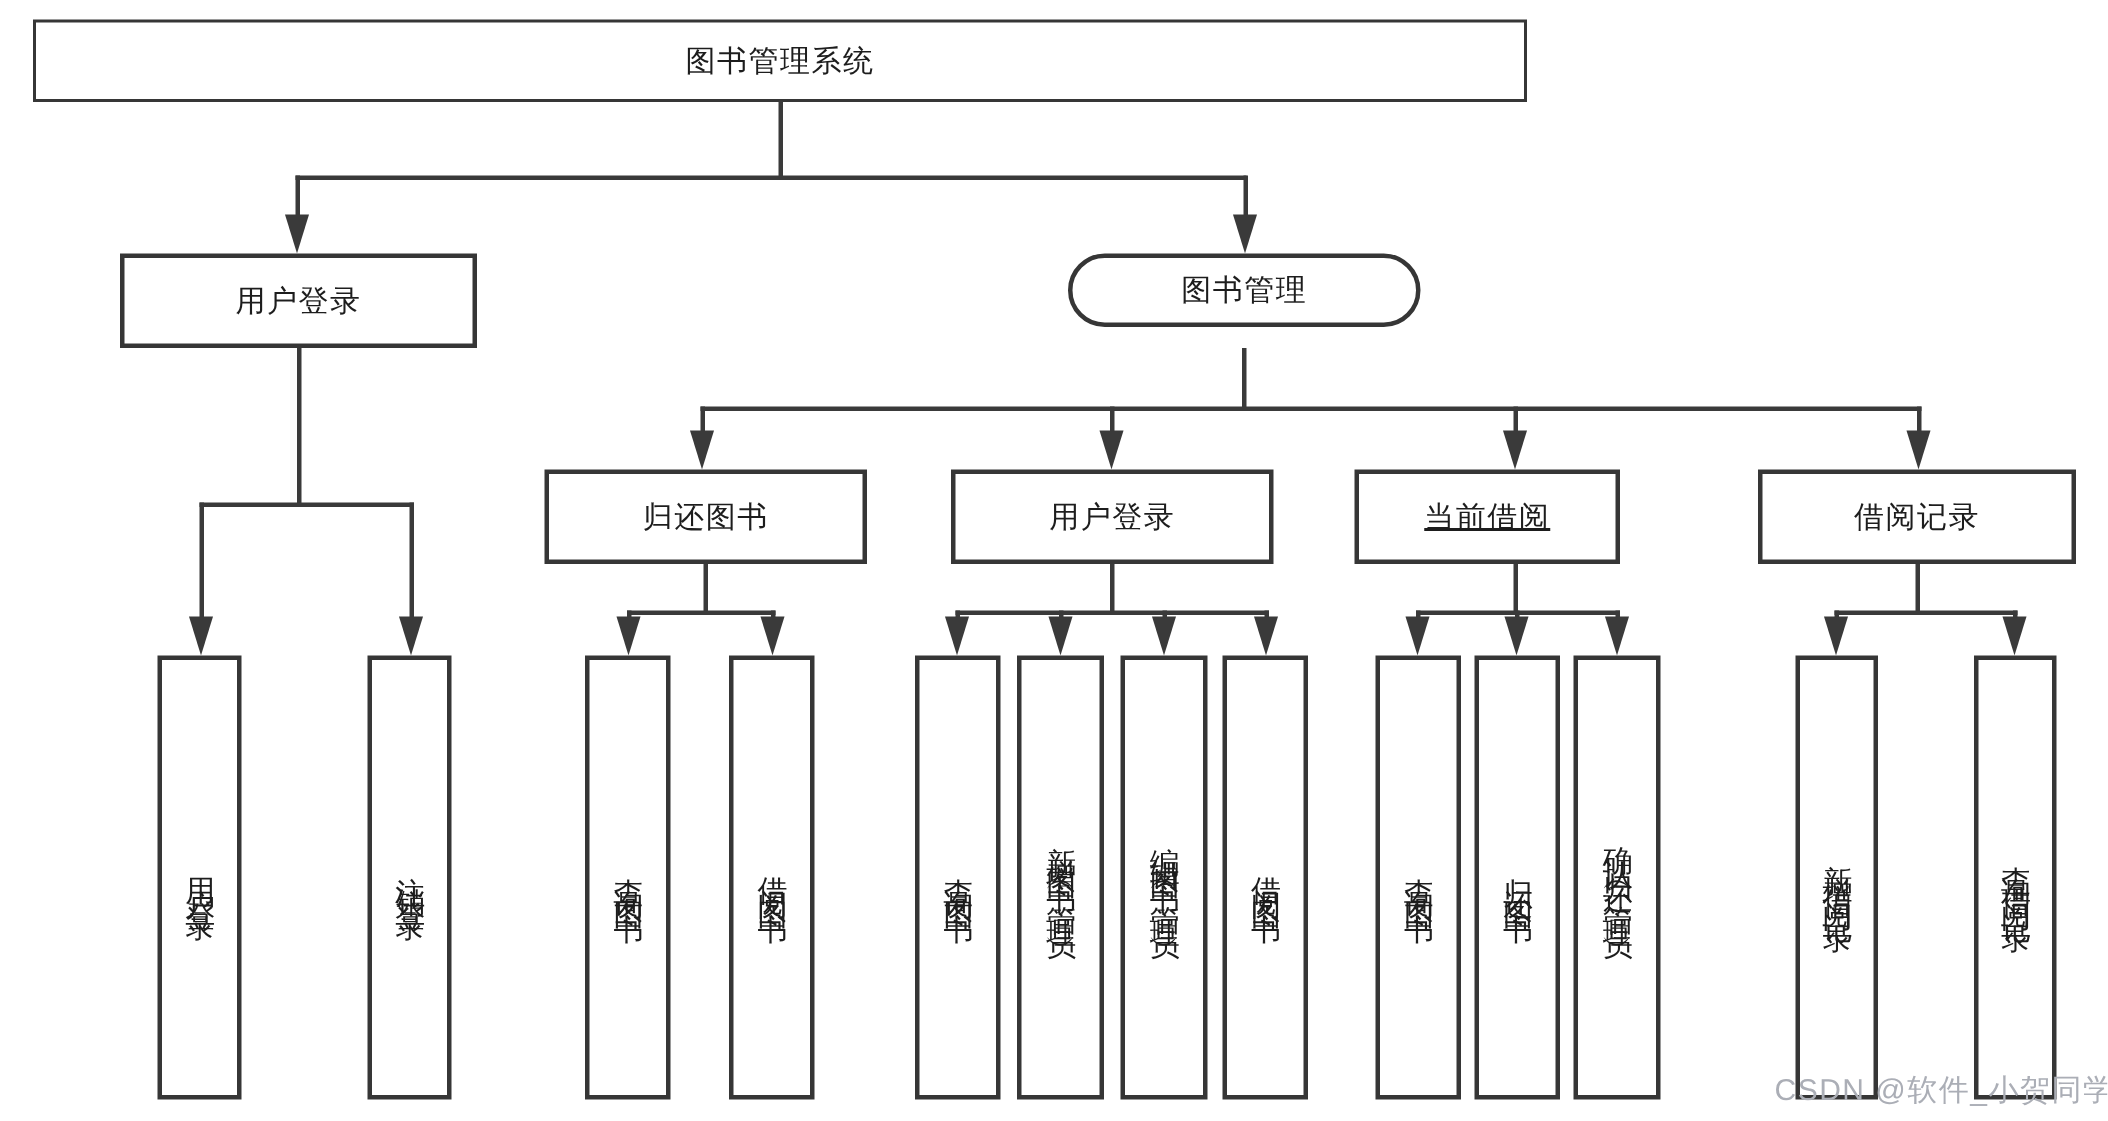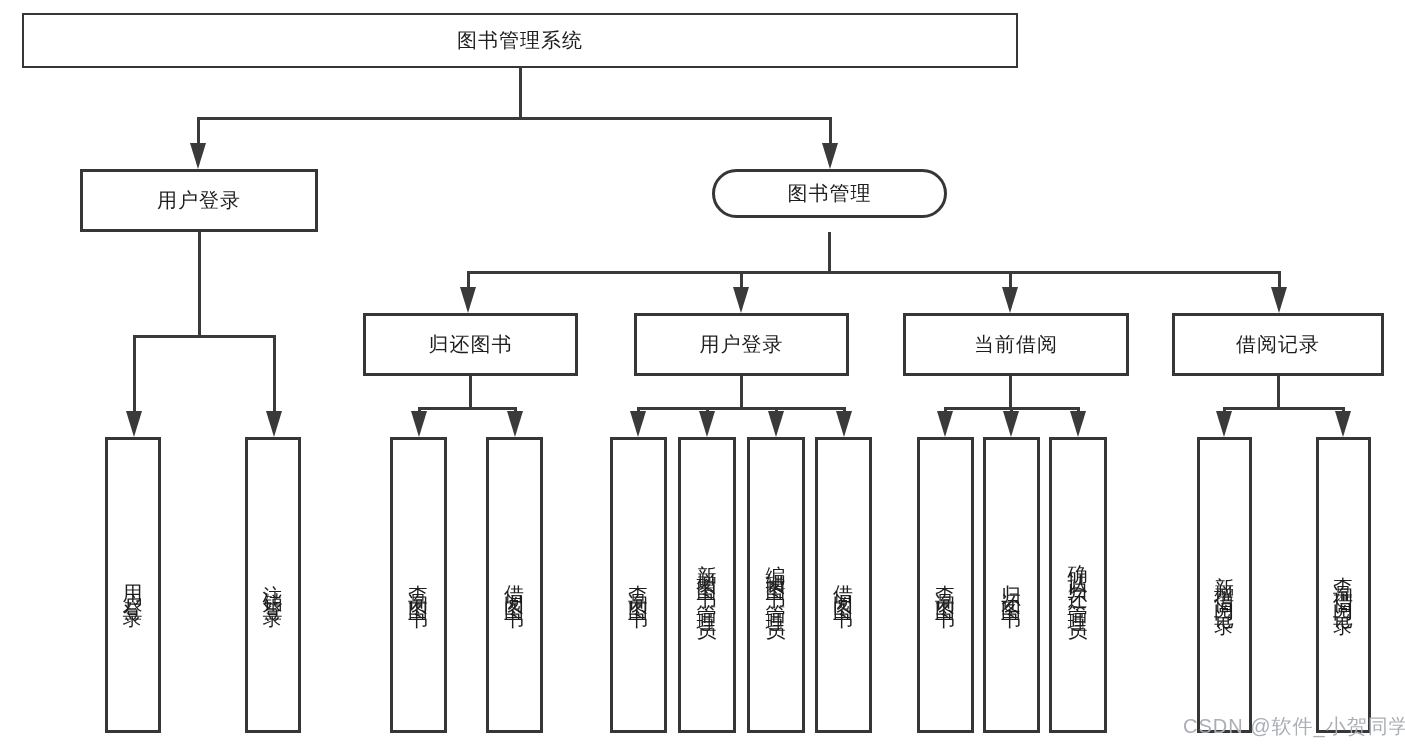--- a/index.html
+++ b/index.html
@@ -58,21 +58,21 @@
   <div class="box root" style="left:22px;top:13px;width:996px;height:55px;">图书管理系统</div>
 
   <div class="box" style="left:80px;top:169px;width:238px;height:63px;">用户登录</div>
 
   <div class="box" style="left:712px;top:169px;width:235px;height:49px;border-radius:28px;">图书管理</div>
 
   <div class="box" style="left:363px;top:313px;width:215px;height:63px;">归还图书</div>
 
   <div class="box" style="left:634px;top:313px;width:215px;height:63px;">用户登录</div>
 
-  <div class="box" style="left:903px;top:313px;width:226px;height:63px;">当前借阅</div>
+  <div class="box" style="left:903px;top:313px;width:177px;height:63px;text-decoration:underline;">当前借阅</div>
 
   <div class="box" style="left:1172px;top:313px;width:212px;height:63px;">借阅记录</div>
 
   <div class="box v" style="left:105px;top:437px;width:56px;height:296px;">用户登录</div>
 
   <div class="box v" style="left:245px;top:437px;width:56px;height:296px;">注销登录</div>
 
   <div class="box v" style="left:390px;top:437px;width:57px;height:296px;">查询图书</div>
 
   <div class="box v" style="left:486px;top:437px;width:57px;height:296px;">借阅图书</div>

